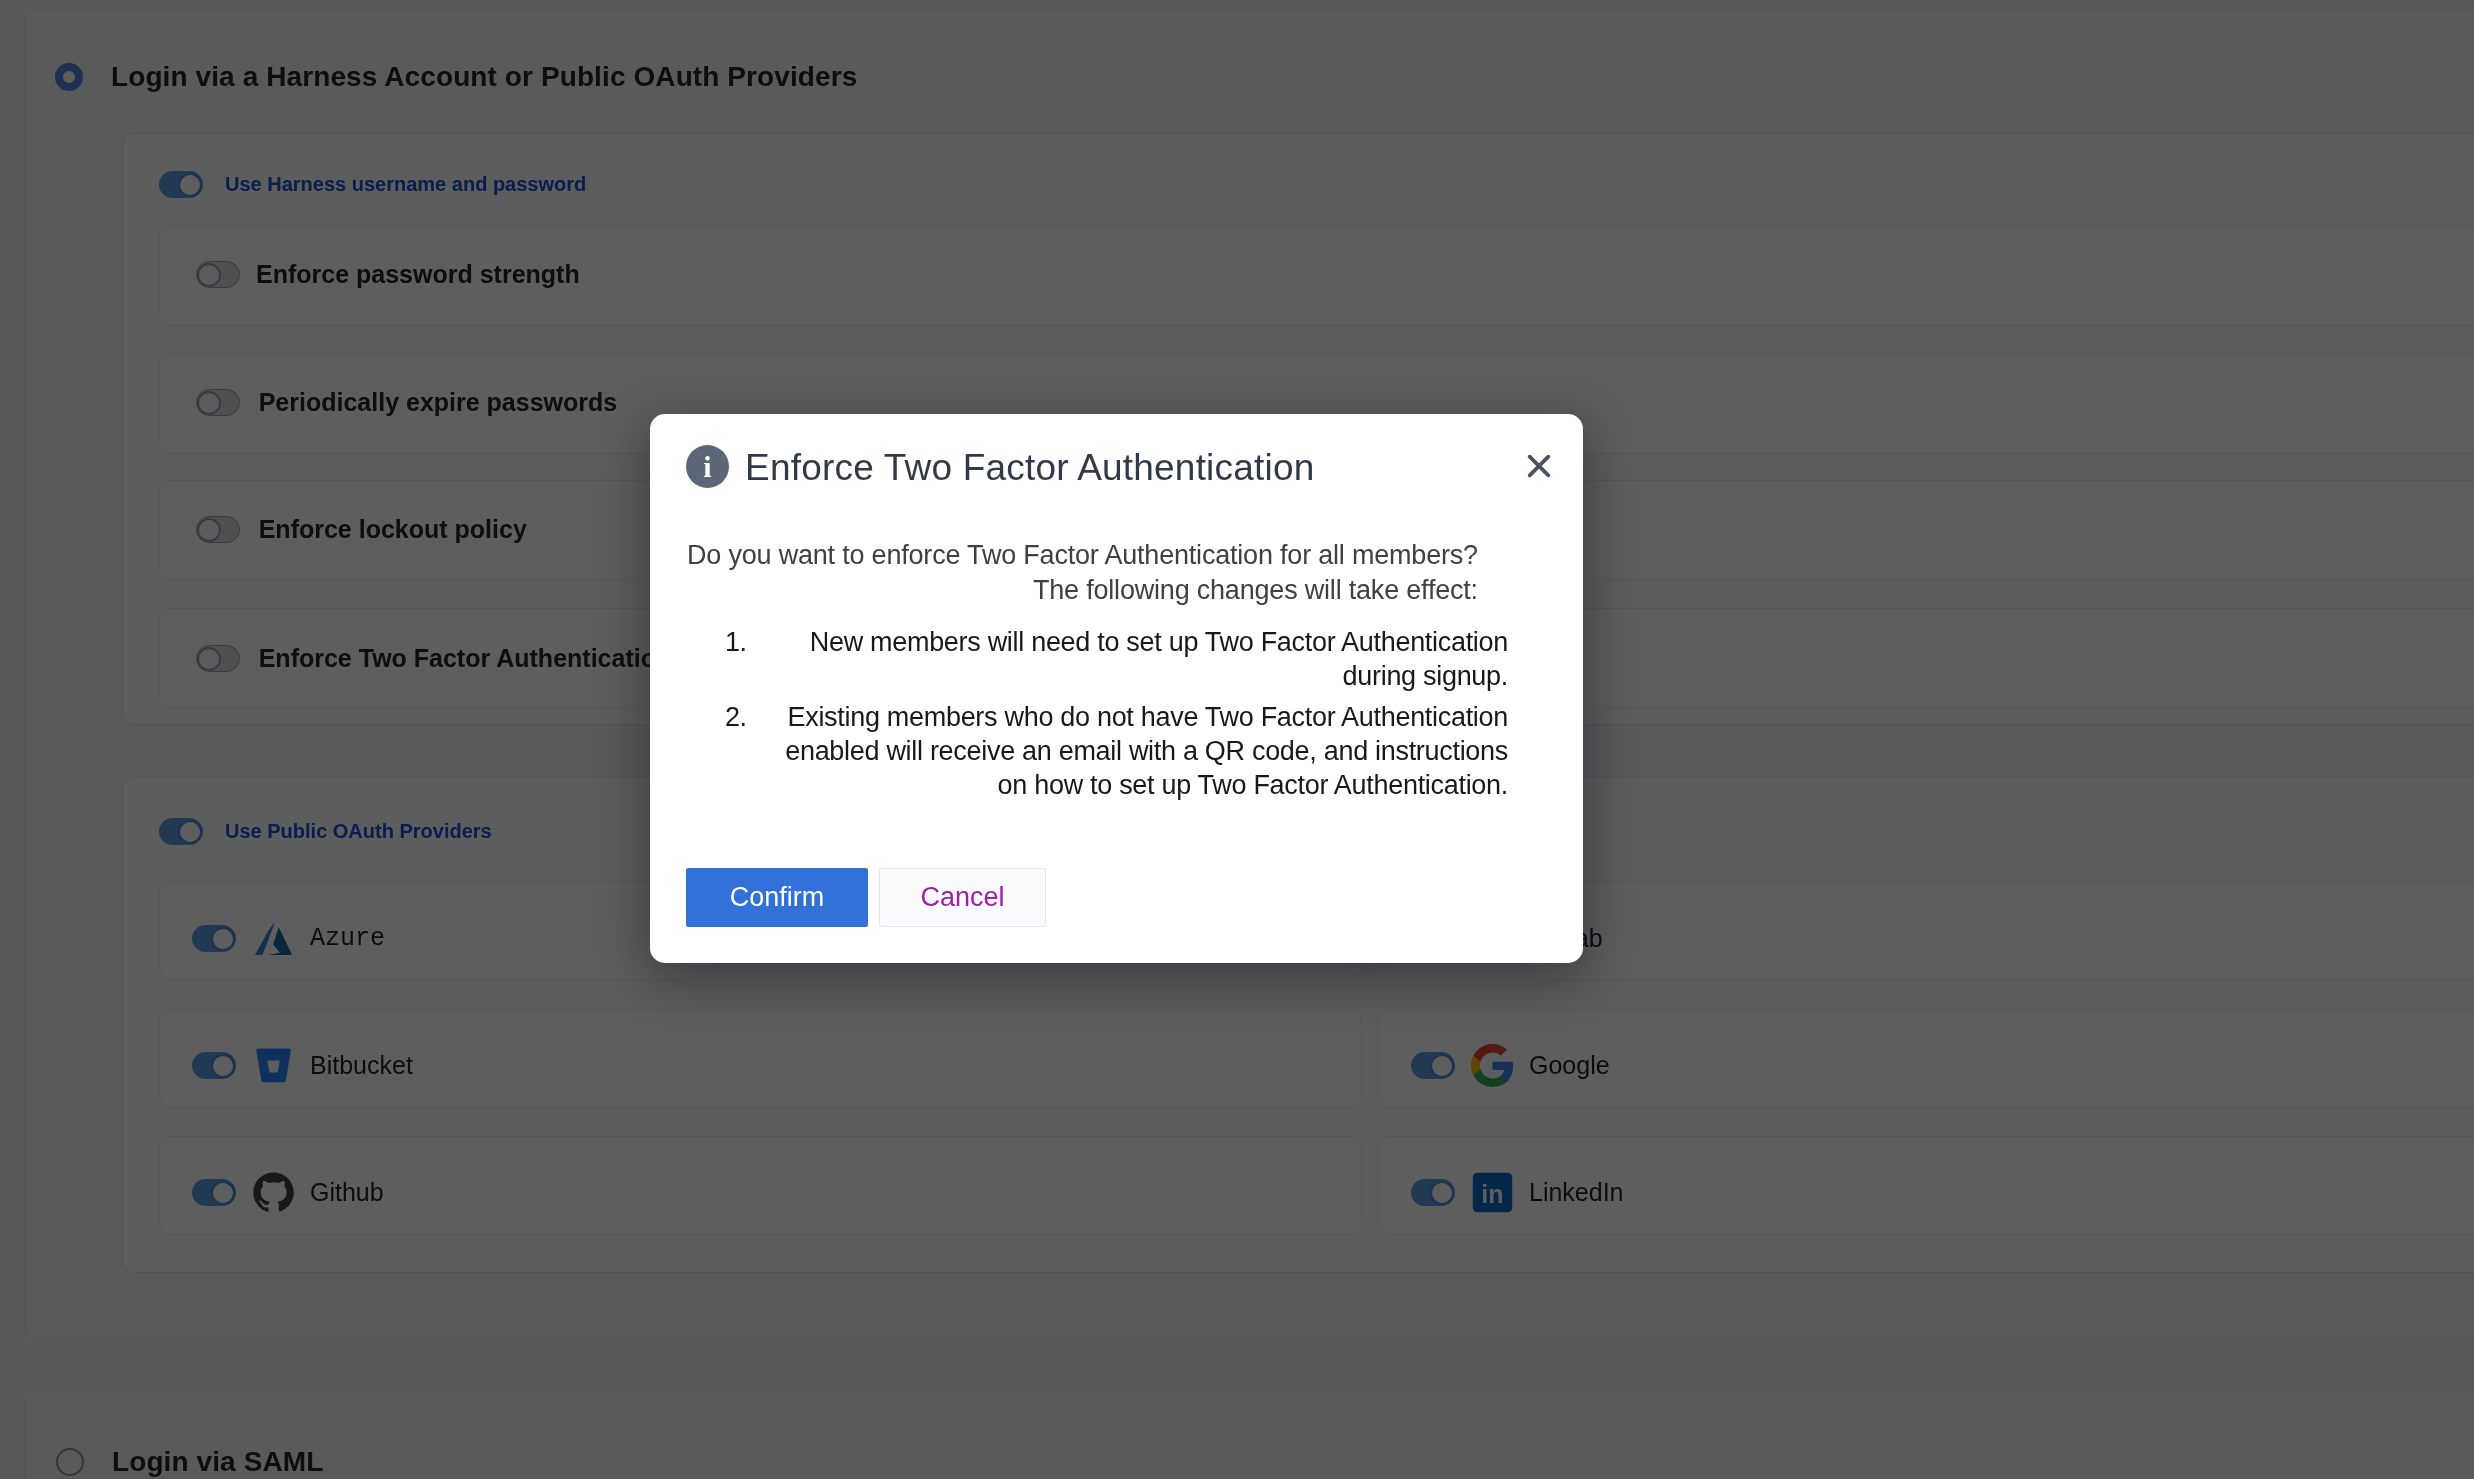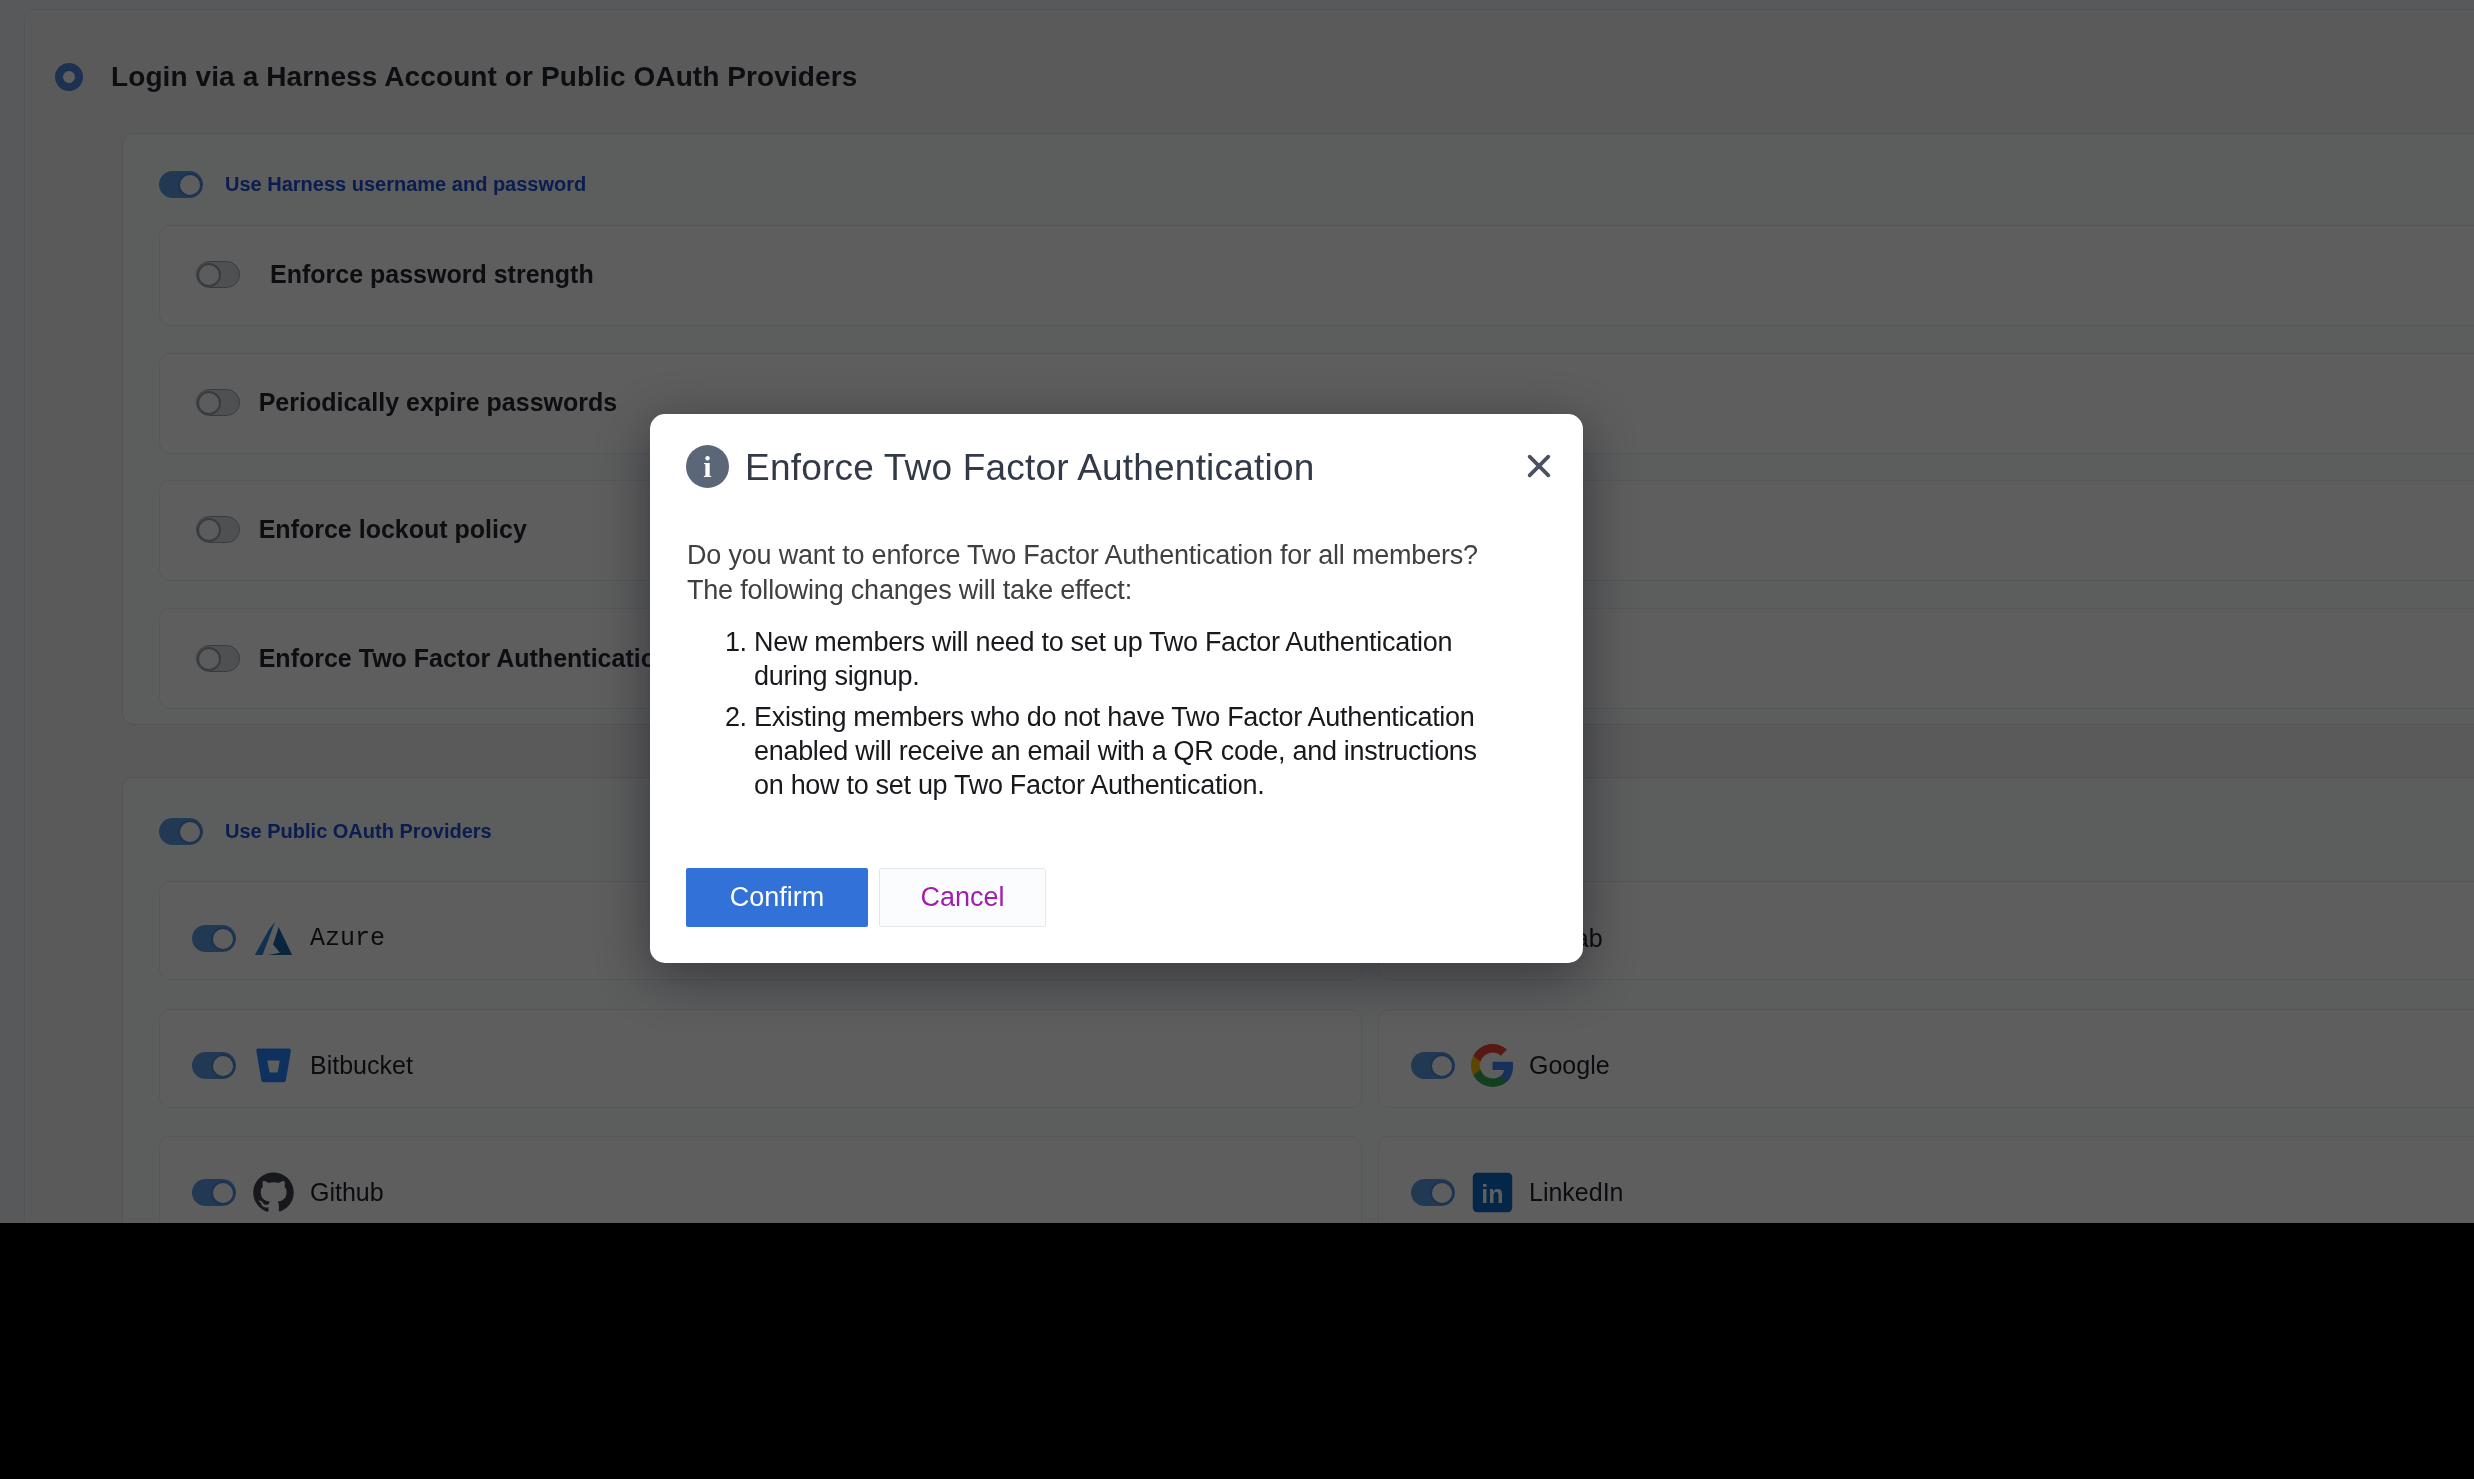--- a/index.html
+++ b/index.html
@@ -1,17 +1,17 @@
 <!DOCTYPE html>
 <html style="font-size:15px"><head>
 <meta charset="utf-8">
 <style>
   html,body{margin:0;padding:0;width:2475px;height:1479px;overflow:hidden;
     font-family:"Liberation Sans",sans-serif;background:#000;}
-  .stage{position:relative;width:2475px;height:1223px;overflow:hidden;}
+  .stage{position:relative;width:2475px;height:1479px;overflow:hidden;text-align:right;}
 
   
   .dim{position:absolute;inset:0;background:#eef0f4;filter:brightness(0.37);}
   .outer-card{position:absolute;background:#f2f4f7;border:1.9px solid #dfe3e9;border-radius:11.2px;box-sizing:border-box;}
   .inner-card{position:absolute;background:#f8fafb;border:1.9px solid #dde1e7;border-radius:11.2px;box-sizing:border-box;}
   .row-card{position:absolute;background:#fdfdfe;border:1.9px solid #e9ecf0;border-radius:11.2px;box-sizing:border-box;}
 
   .radio-row{position:absolute;display:flex;align-items:center;gap:28px;}
   .radio{width:28px;height:28px;border-radius:50%;box-sizing:border-box;flex:0 0 auto;}
   .radio.selected{background:#fff;border:8.4px solid #4e87d8;}
@@ -71,21 +71,21 @@
           <span class="knob"></span>
         </span>
       <span class="head-label">Use Harness username and password</span>
     </div>
 
     <div class="row-card" style="left:159px;top:225px;width:2395px;height:101px;"></div>
     <div class="toggle-row" style="left:196px;top:261px;height:27px;">
       <span class="toggle off">
           <span class="knob"></span>
         </span>
-      <span class="row-label" style="margin-left:30px;">Enforce password strength</span>
+      <span class="row-label" style="margin-left:16px;">Enforce password strength</span>
     </div>
 
     <div class="row-card" style="left:159px;top:353px;width:2395px;height:101px;"></div>
     <div class="toggle-row" style="left:196px;top:389px;height:27px;">
       <span class="toggle off">
           <span class="knob"></span>
         </span>
       <span class="row-label" style="margin-left:18.7px;">Periodically expire passwords</span>
     </div>
 

